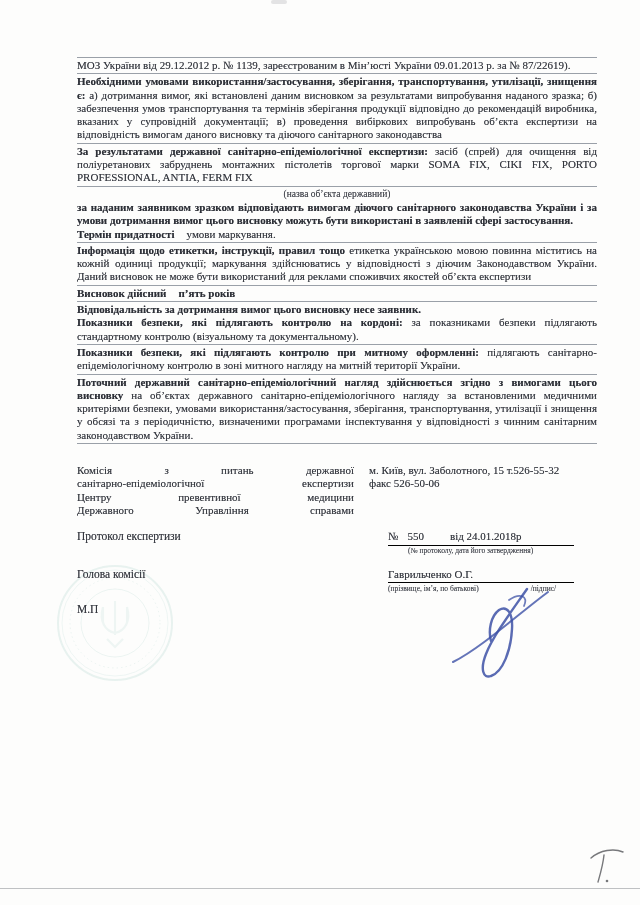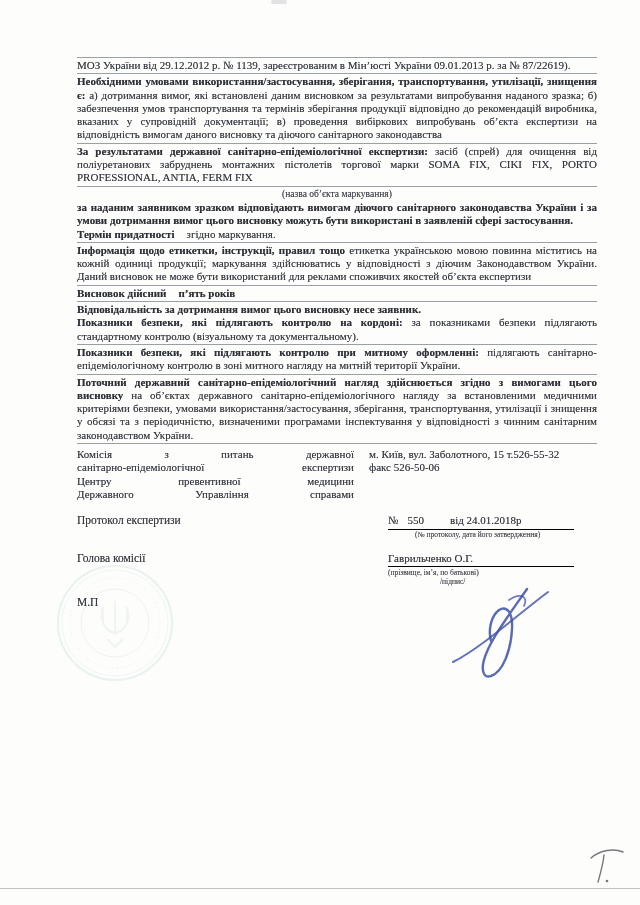--- a/index.html
+++ b/index.html
@@ -12,33 +12,33 @@
   .content{
     position:absolute;left:77px;top:56px;width:520px;
     font-size:11px;line-height:13.3px;
     text-shadow:0 0 .4px rgba(45,48,60,.55);
   }
   .rule{border:none;border-top:1px solid #9aa0a8;margin:1px 0 1px;}
   .para{margin:0;text-align:justify;}
   .para b{font-weight:bold;color:#2d3037;}
   .caption-center{margin:0;text-align:center;font-size:9.5px;color:#44474e;}
   .gap-rest{margin-left:12px;}
-  .bottom-block{margin-top:4px;display:flex;justify-content:space-between;}
+  .bottom-block{margin-top:20px;display:flex;justify-content:space-between;}
   .commission-left{width:277px;}
   .commission-left .jline{text-align:justify;text-align-last:justify;}
   .commission-right{width:228px;}
   .sig-row{display:flex;margin-top:13px;gap:20px;}
   .sig-label{width:291px;flex:none;font-size:11.5px;}
   .sig-value{flex:none;width:200px;}
   .uline{border-bottom:1px solid #000000;padding-bottom:1px;width:186px;white-space:nowrap;}
   .num-prefix{margin-right:9px;}
   .num-val{margin-right:26px;}
   .tiny{font-size:7.5px;color:#4a4d54;line-height:9px;}
-  .tiny-row{display:flex;margin-top:1px;flex-direction:column;}
-  .tiny-ind{margin-left:27px;}
+  .tiny-row{display:flex;margin-top:1px;}
+  .tiny-ind{margin-left:20px;}
   .sign-cap{margin-left:52px;}
   .mp{margin-top:10px;font-size:11.5px;font-family:Liberation Serif, serif;}
   .stamp{position:absolute;left:52px;top:563px;opacity:.55;}
   .signature{position:absolute;left:447px;top:586px;}
   .hand-mark{position:absolute;left:588px;top:843px;}
   .bottom-line{position:absolute;left:0;top:888px;width:640px;height:1px;background:rgba(130,133,138,.5);}
   .top-smudge{position:absolute;left:271px;top:0px;width:16px;height:4px;background:rgba(150,150,155,.25);border-radius:2px;}
 </style>
 </head>
 <body>
@@ -64,25 +64,25 @@
     <hr class="rule">
 
     <p class="para"><b>Необхідними умовами використання/застосування, зберігання, транспортування, утилізації, знищення є:</b><span> а) дотримання вимог, які встановлені даним висновком за результатами випробування наданого зразка; б) забезпечення умов транспортування та термінів зберігання продукції відповідно до рекомендацій виробника, вказаних у супровідній документації; в) проведення вибіркових випробувань об’єкта експертизи на відповідність вимогам даного висновку та діючого санітарного законодавства</span></p>
 
     <hr class="rule">
 
     <p class="para"><b>За результатами державної санітарно-епідеміологічної  експертизи:</b><span> засіб (спрей) для очищення від поліуретанових забруднень монтажних пістолетів торгової марки SOMA FIX, CIKI FIX, PORTO PROFESSIONAL, ANTIA, FERM FIX</span></p>
 
     <hr class="rule">
 
-    <p class="caption-center">(назва об’єкта маркування)</p>
+    <p class="caption-center">(назва об’єкта державний)</p>
 
     <p class="para"><b>за наданим заявником зразком відповідають вимогам діючого санітарного законодавства України і за умови  дотримання вимог цього висновку можуть  бути використані в заявленій сфері застосування.</b></p>
 
-    <p class="para"><b>Термін придатності</b><span class="gap-rest">згідно маркування.</span></p>
+    <p class="para"><b>Термін придатності</b><span class="gap-rest">умови маркування.</span></p>
 
     <hr class="rule">
 
     <p class="para"><b>Інформація щодо етикетки, інструкції, правил тощо</b><span> етикетка українською мовою повинна міститись на кожній одиниці продукції; маркування здійснюватись у відповідності з діючим Законодавством України. Даний висновок не може бути використаний для реклами споживчих якостей об’єкта експертизи</span></p>
 
     <hr class="rule">
 
     <p class="para"><b>Висновок дійсний</b><b class="gap-rest">п’ять років</b></p>
 
     <hr class="rule">

